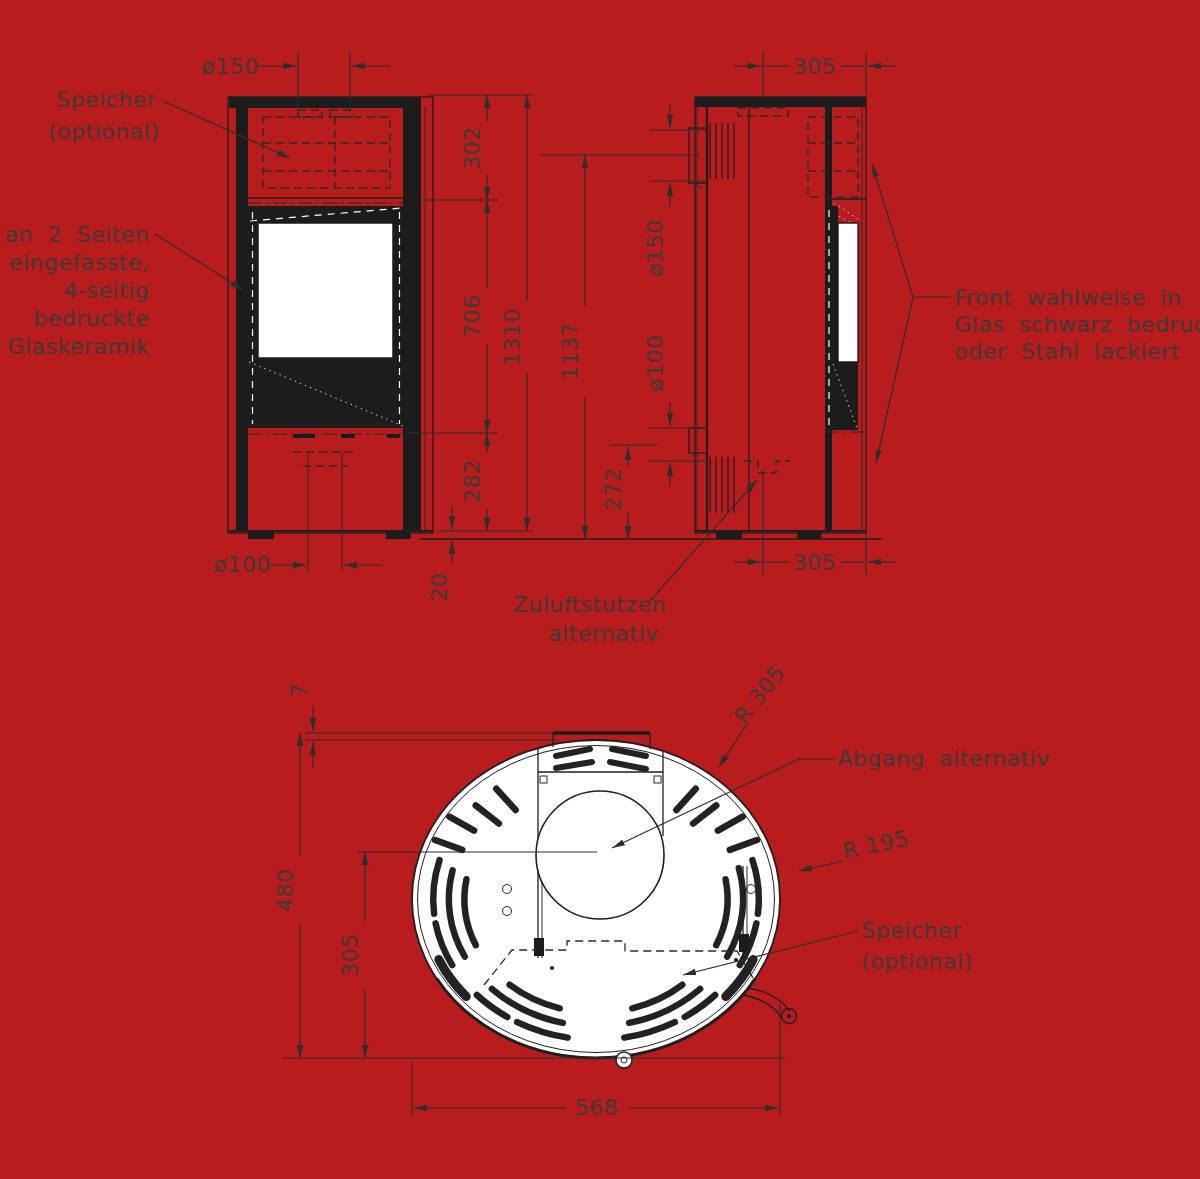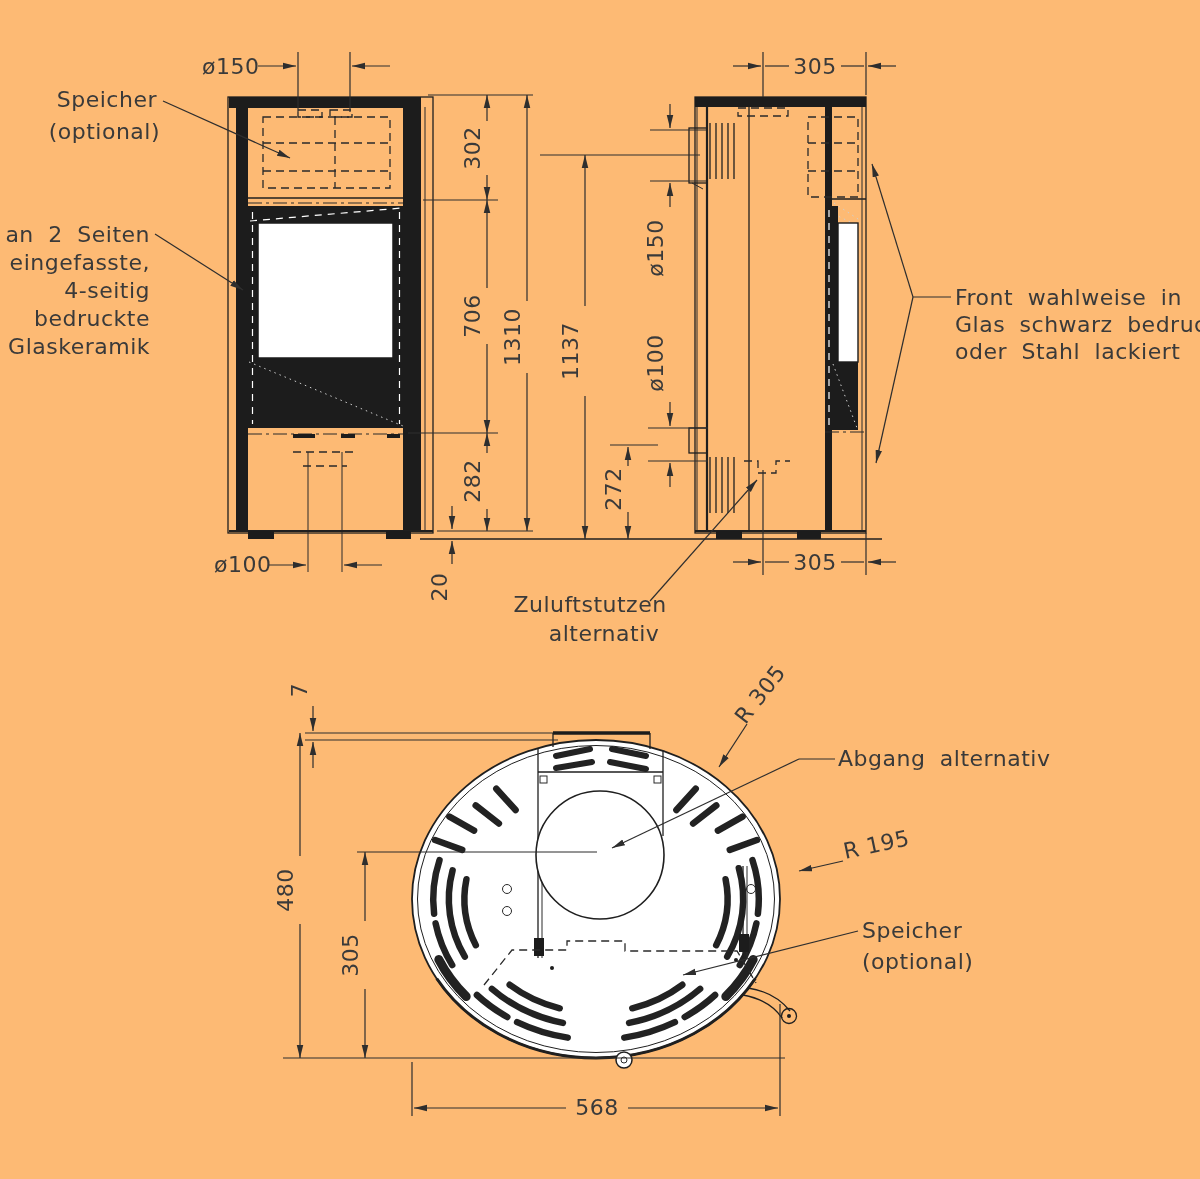--- a/index.html
+++ b/index.html
@@ -1,16 +1,16 @@
 <!DOCTYPE html>
 <html><head>
 <meta charset="utf-8">
 <style>
   html,body{margin:0;padding:0;background:#ffffff;}
-  .stage{width:1200px;height:1179px;background:#fdba74;position:relative;overflow:hidden;}
+  .stage{width:1200px;height:1179px;background:#b91c1c;position:relative;overflow:hidden;}
   svg{display:block;}
   .t{font-family:"DejaVu Sans",sans-serif;font-size:22px;fill:#3a3a3a;letter-spacing:.5px;}
   .ws{word-spacing:7px;}
   .ln{stroke:#1f1f1f;stroke-width:1.3;fill:none;}
   .ln2{stroke:#1f1f1f;stroke-width:2.2;fill:none;}
   .thin{stroke:#2a2a2a;stroke-width:1;fill:none;}
   .dash{stroke:#2a2a2a;stroke-width:1.3;fill:none;stroke-dasharray:8 5;}
   .dashdot{stroke:#2a2a2a;stroke-width:1.2;fill:none;stroke-dasharray:14 4 3 4;}
   .wdash{stroke:#ffffff;stroke-width:1.2;fill:none;stroke-dasharray:7 6;}
   .wdot{stroke:#cfcfcf;stroke-width:1;fill:none;stroke-dasharray:1.5 4;}

